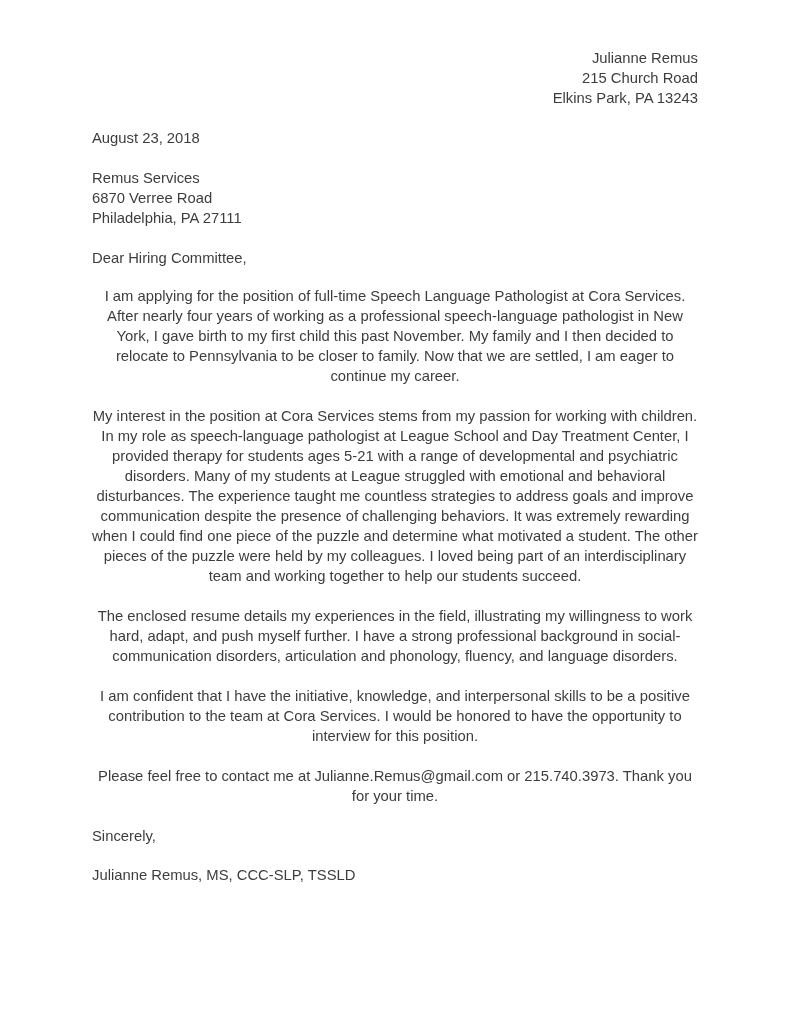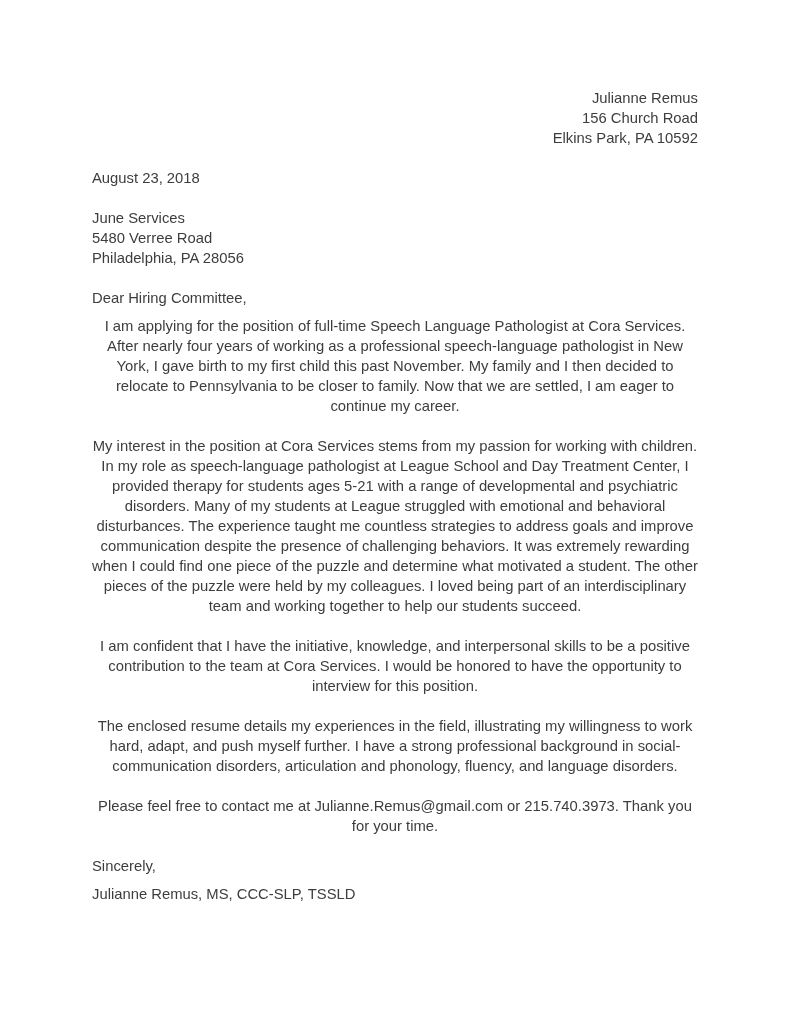--- a/index.html
+++ b/index.html
@@ -11,78 +11,78 @@
     .page {
       position: relative;
       width: 791px;
       height: 1024px;
       margin: 0 auto;
       background: #ffffff;
       font-family: "Liberation Sans", "DejaVu Sans", sans-serif;
       color: #3d3d3d;
       font-size: 14.8px;
       line-height: 20px;
-      padding: 88px 93px 40px 92px;
+      padding: 48px 93px 40px 92px;
       overflow: hidden;
     }
 
     .sender-block {
       text-align: right;
       margin-bottom: 20px;
     }
 
     .date-line {
       margin-bottom: 20px;
     }
 
     .recipient-block {
       margin-bottom: 20px;
     }
 
     .salutation {
-      margin-bottom: 8px;
+      margin-bottom: 18px;
     }
 
     .body-paragraph {
       margin: 0 0 20px 0;
       text-align: center;
     }
 
     .closing {
-      margin-bottom: 8px;
+      margin-bottom: 19px;
     }
 
     .signature {
       margin-bottom: 0;
     }
   </style>
 </head>
 <body>
 
 <div class="page">
 
   <div class="sender-block">
     <div>Julianne Remus</div>
-    <div>156 Church Road</div>
-    <div>Elkins Park, PA 10592</div>
+    <div>215 Church Road</div>
+    <div>Elkins Park, PA 13243</div>
   </div>
 
   <div class="date-line">August 23, 2018</div>
 
   <div class="recipient-block">
-    <div>June Services</div>
-    <div>5480 Verree Road</div>
-    <div>Philadelphia, PA 28056</div>
+    <div>Remus Services</div>
+    <div>6870 Verree Road</div>
+    <div>Philadelphia, PA 27111</div>
   </div>
 
   <div class="salutation">Dear Hiring Committee,</div>
 
   <p class="body-paragraph">I am applying for the position of full-time Speech Language Pathologist at Cora Services. After nearly four years of working as a professional speech-language pathologist in New York, I gave birth to my first child this past November. My family and I then decided to relocate to Pennsylvania to be closer to family. Now that we are settled, I am eager to continue my career.</p>
   <p class="body-paragraph">My interest in the position at Cora Services stems from my passion for working with children. In my role as speech-language pathologist at League School and Day Treatment Center, I provided therapy for students ages 5-21 with a range of developmental and psychiatric disorders. Many of my students at League struggled with emotional and behavioral disturbances. The experience taught me countless strategies to address goals and improve communication despite the presence of challenging behaviors. It was extremely rewarding when I could find one piece of the puzzle and determine what motivated a student. The other pieces of the puzzle were held by my colleagues. I loved being part of an interdisciplinary team and working together to help our students succeed.</p>
+  <p class="body-paragraph">The enclosed resume details my experiences in the field, illustrating my willingness to work hard, adapt, and push myself further. I have a strong professional background in social-communication disorders, articulation and phonology, fluency, and language disorders.</p>
   <p class="body-paragraph">I am confident that I have the initiative, knowledge, and interpersonal skills to be a positive contribution to the team at Cora Services. I would be honored to have the opportunity to interview for this position.</p>
-  <p class="body-paragraph">The enclosed resume details my experiences in the field, illustrating my willingness to work hard, adapt, and push myself further. I have a strong professional background in social-communication disorders, articulation and phonology, fluency, and language disorders.</p>
   <p class="body-paragraph">Please feel free to contact me at Julianne.Remus@gmail.com or 215.740.3973. Thank you for your time.</p>
 
   <div class="closing">Sincerely,</div>
 
   <div class="signature">Julianne Remus, MS, CCC-SLP, TSSLD</div>
 
 </div>
 
 </body></html>

